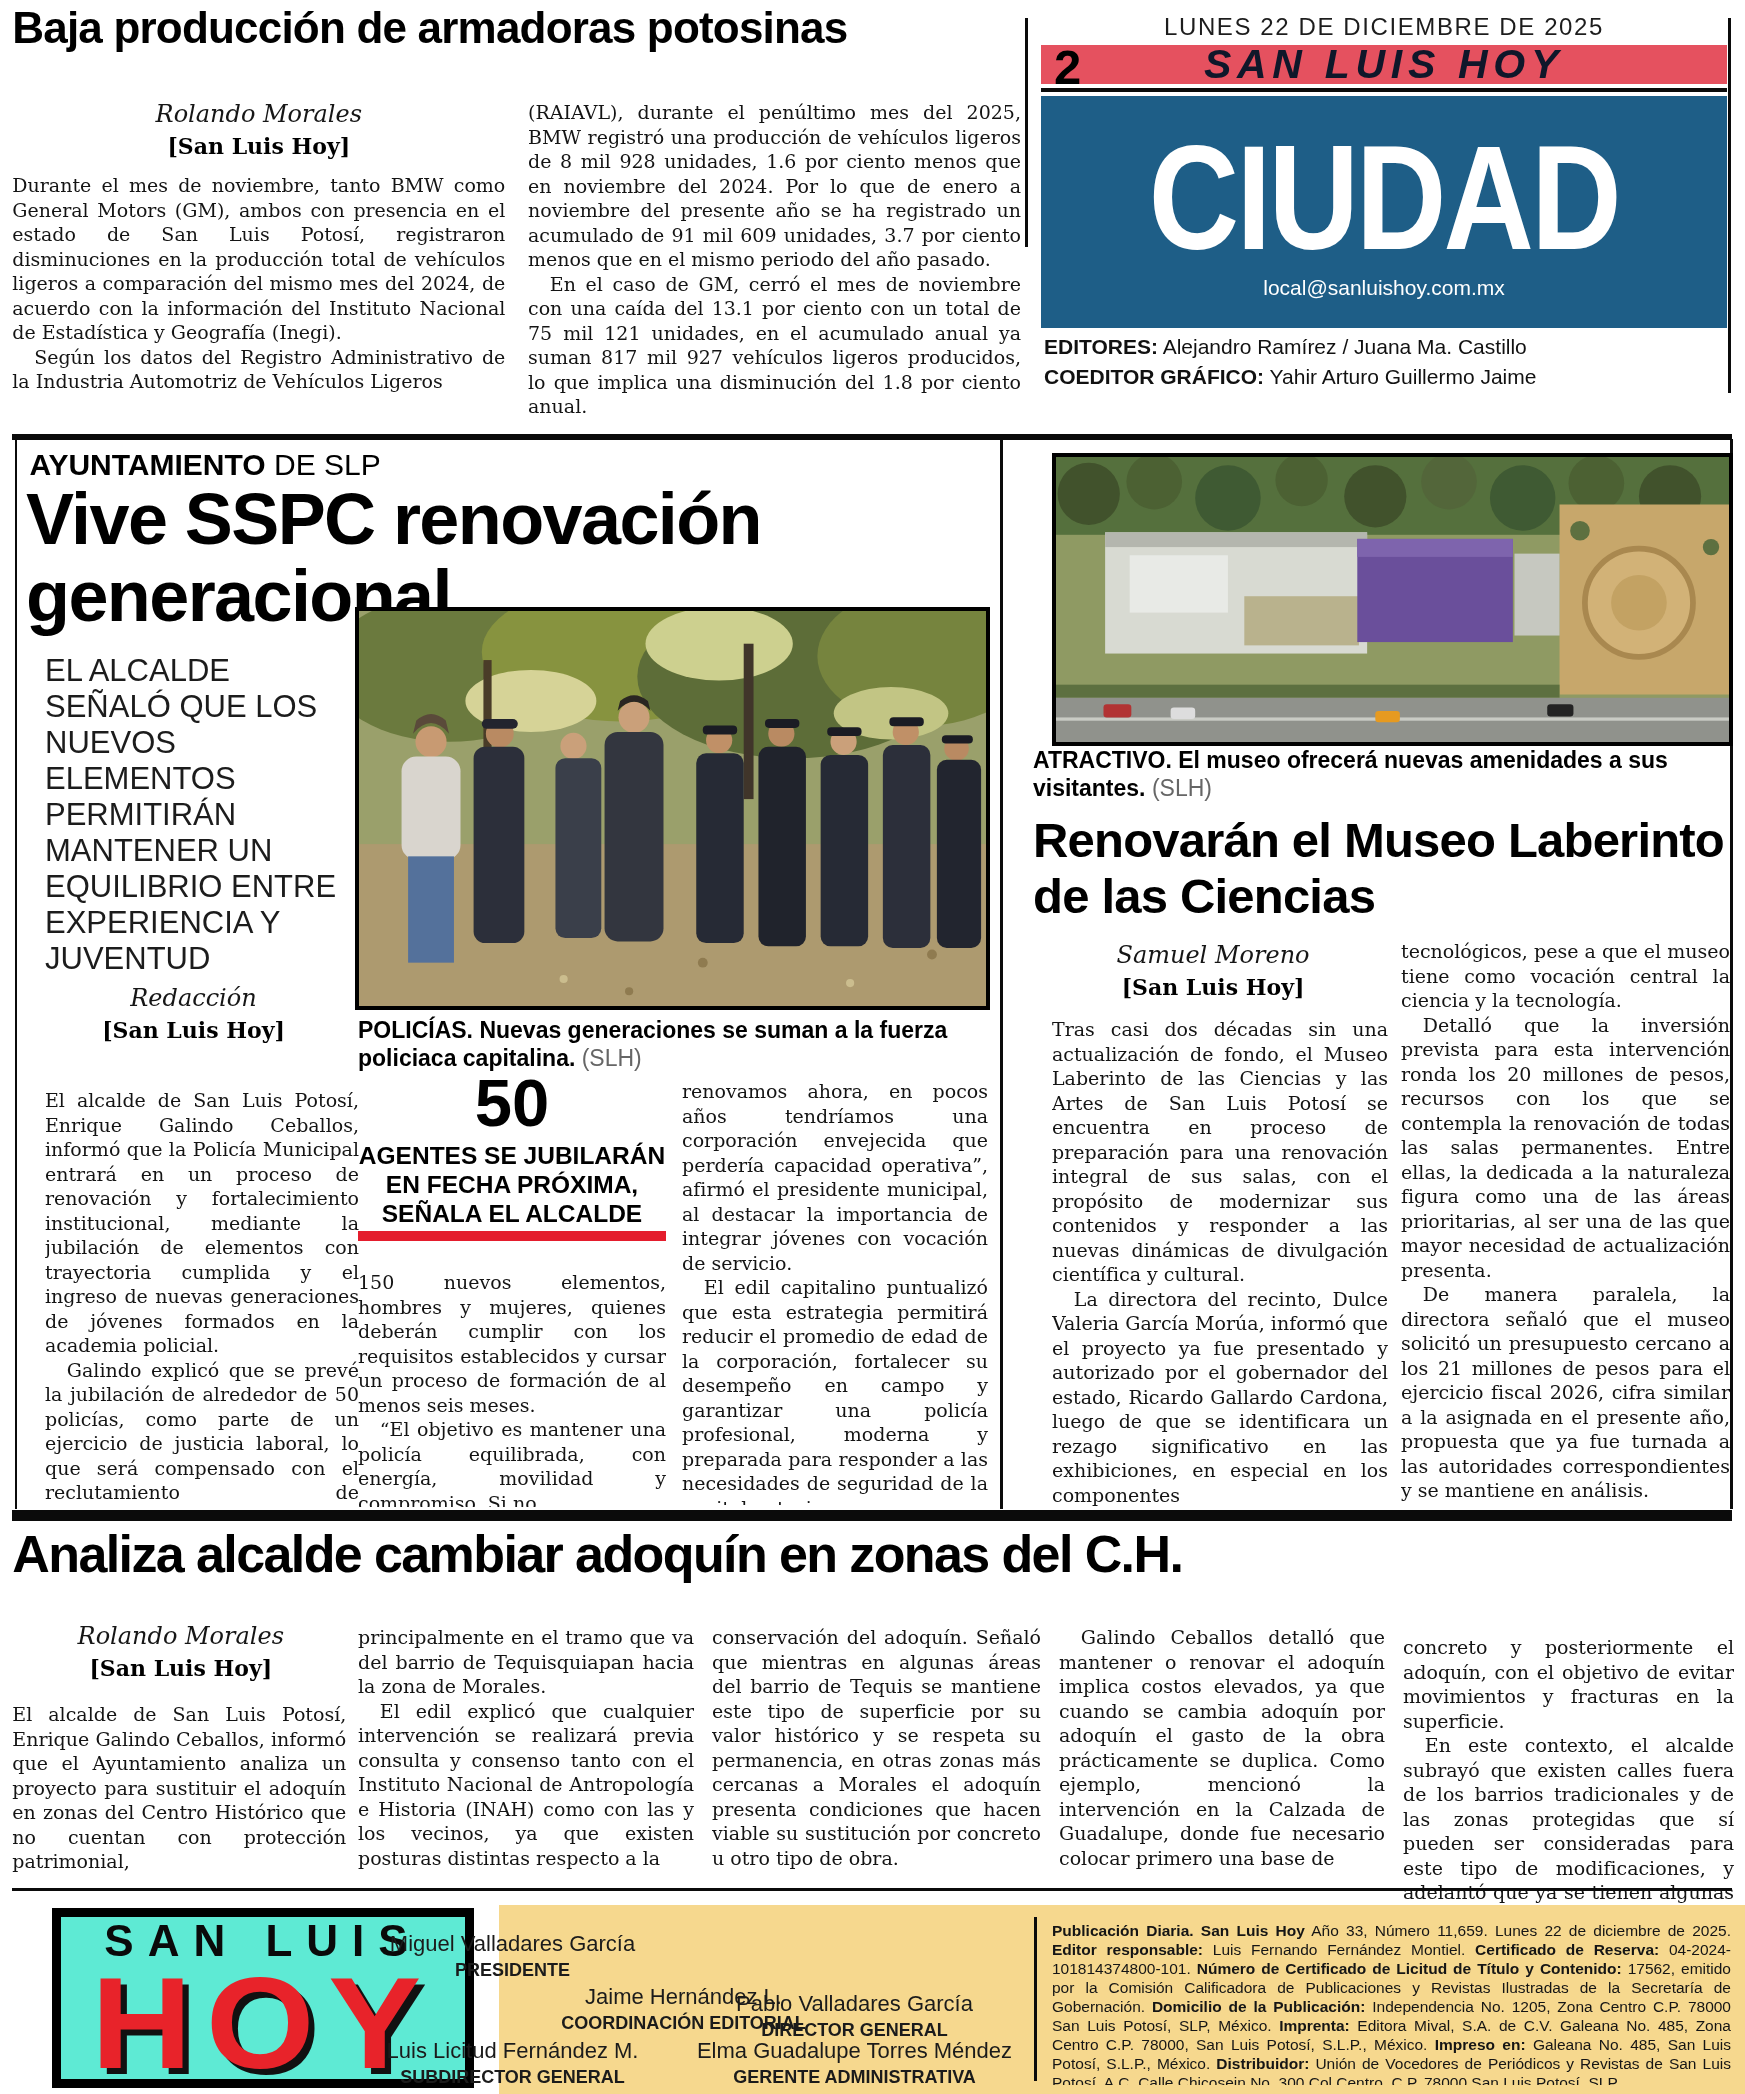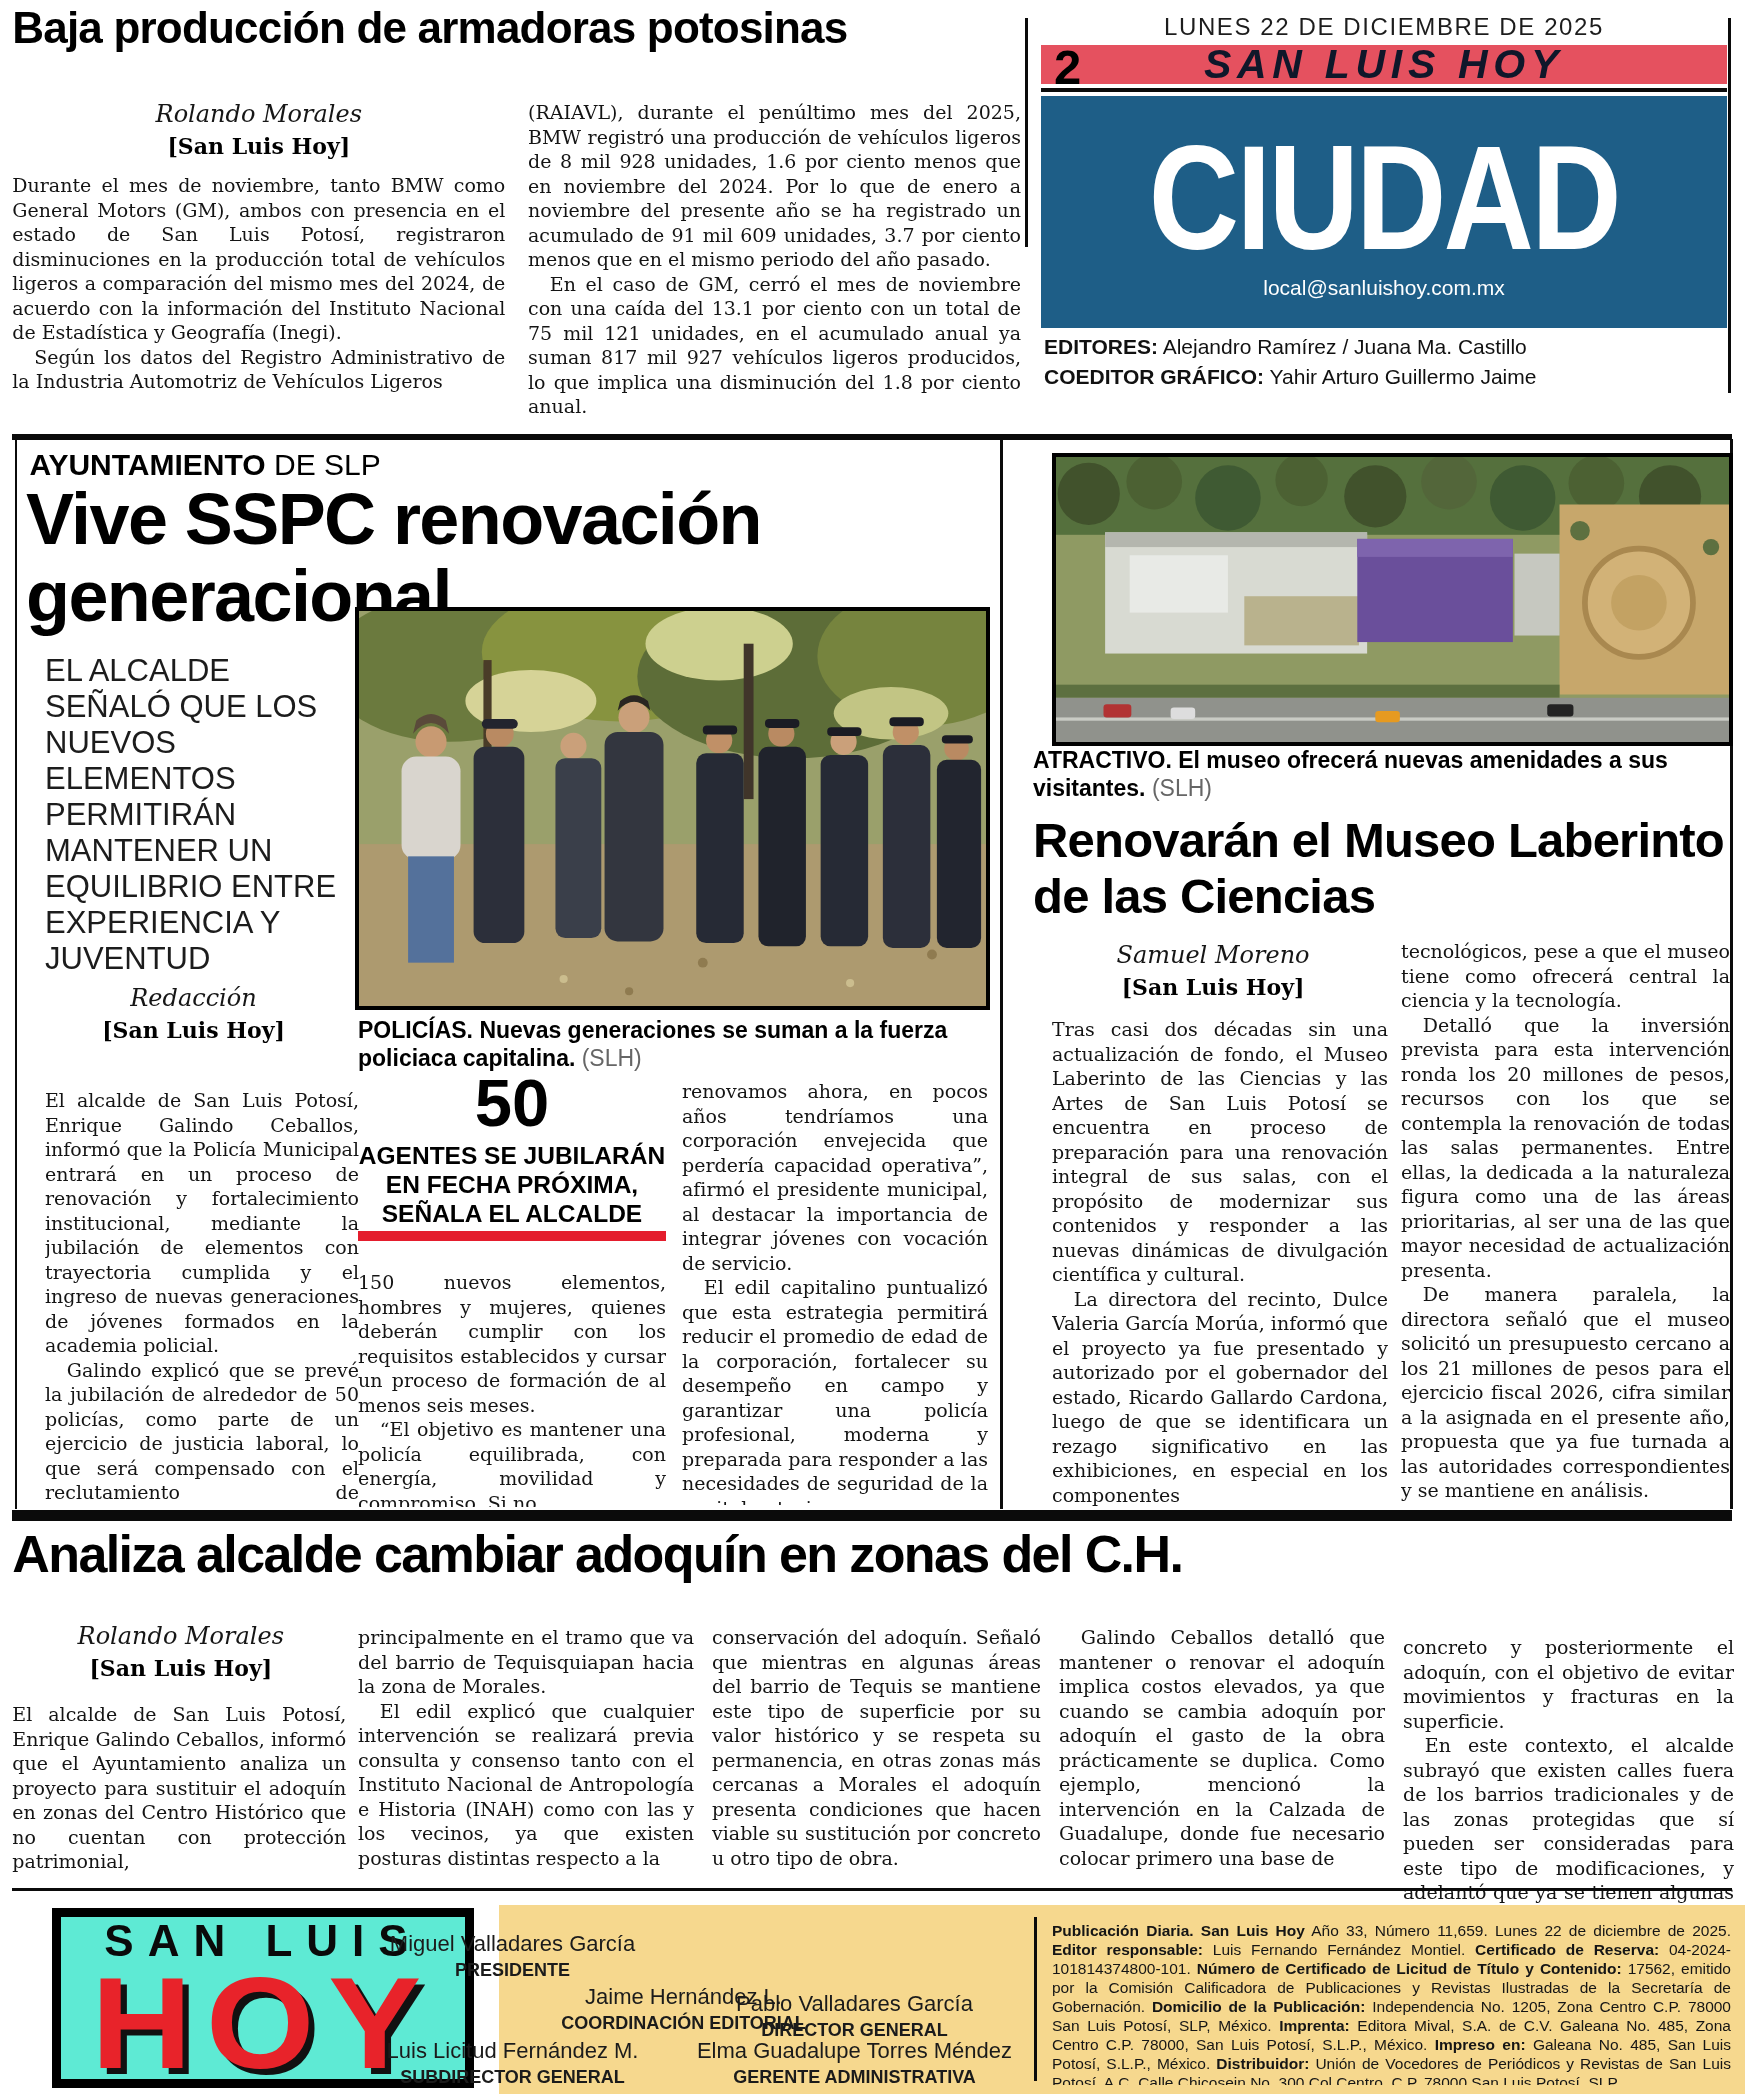--- a/index.html
+++ b/index.html
@@ -229,21 +229,21 @@
   <div class="abs byline" style="left:1033px;top:941px;width:360px;">
     <div class="auth">Samuel Moreno</div>
     <div class="outlet">[San Luis Hoy]</div>
   </div>
 
   <div class="abs body" style="left:1052px;top:1017px;width:336px;height:491px;">
       <p>Tras casi dos décadas sin una actualización de fondo, el Museo Laberinto de las Ciencias y las Artes de San Luis Potosí se encuentra en proceso de preparación para una renovación integral de sus salas, con el propósito de modernizar sus contenidos y responder a las nuevas dinámicas de divulgación científica y cultural.</p>
       <p>La directora del recinto, Dulce Valeria García Morúa, informó que el proyecto ya fue presentado y autorizado por el gobernador del estado, Ricardo Gallardo Cardona, luego de que se identificara un rezago significativo en las exhibiciones, en especial en los componentes</p>
     </div>
   <div class="abs body" style="left:1401px;top:939px;width:329px;height:568px;">
-      <p>tecnológicos, pese a que el museo tiene como ofrecerá central la ciencia y la tecnología.</p>
+      <p>tecnológicos, pese a que el museo tiene como vocación central la ciencia y la tecnología.</p>
       <p>Detalló que la inversión prevista para esta intervención ronda los 20 millones de pesos, recursos con los que se contempla la renovación de todas las salas permanentes. Entre ellas, la dedicada a la naturaleza figura como una de las áreas prioritarias, al ser una de las que mayor necesidad de actualización presenta.</p>
       <p>De manera paralela, la directora señaló que el museo solicitó un presupuesto cercano a los 21 millones de pesos para el ejercicio fiscal 2026, cifra similar a la asignada en el presente año, propuesta que ya fue turnada a las autoridades correspondientes y se mantiene en análisis.</p>
     </div>
 
   <div class="abs headline" style="left:12.3px;top:1527px;width:1322px;font-size:52px;letter-spacing:-1.6px;">Analiza alcalde cambiar adoquín en zonas del C.H.</div>
 
   <div class="abs byline" style="left:12.3px;top:1622px;width:337px;">
     <div class="auth">Rolando Morales</div>
     <div class="outlet">[San Luis Hoy]</div>
   </div>

